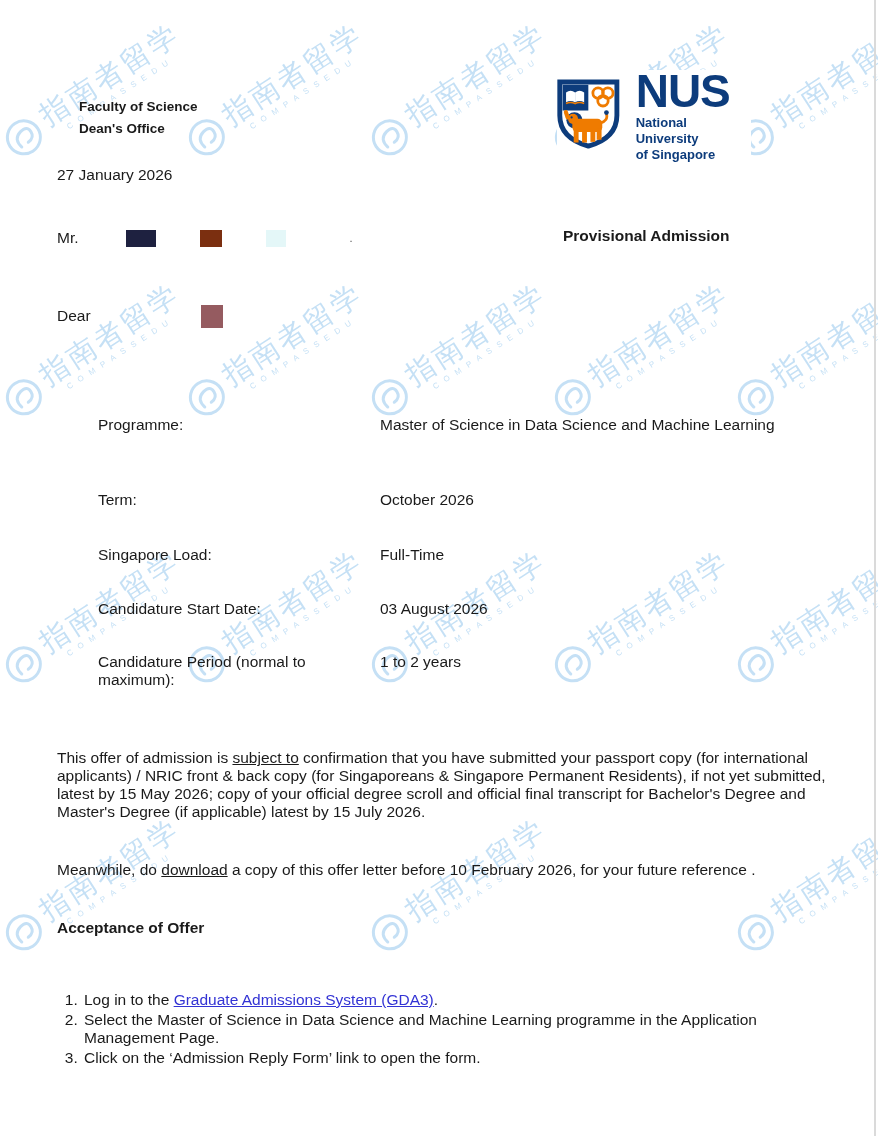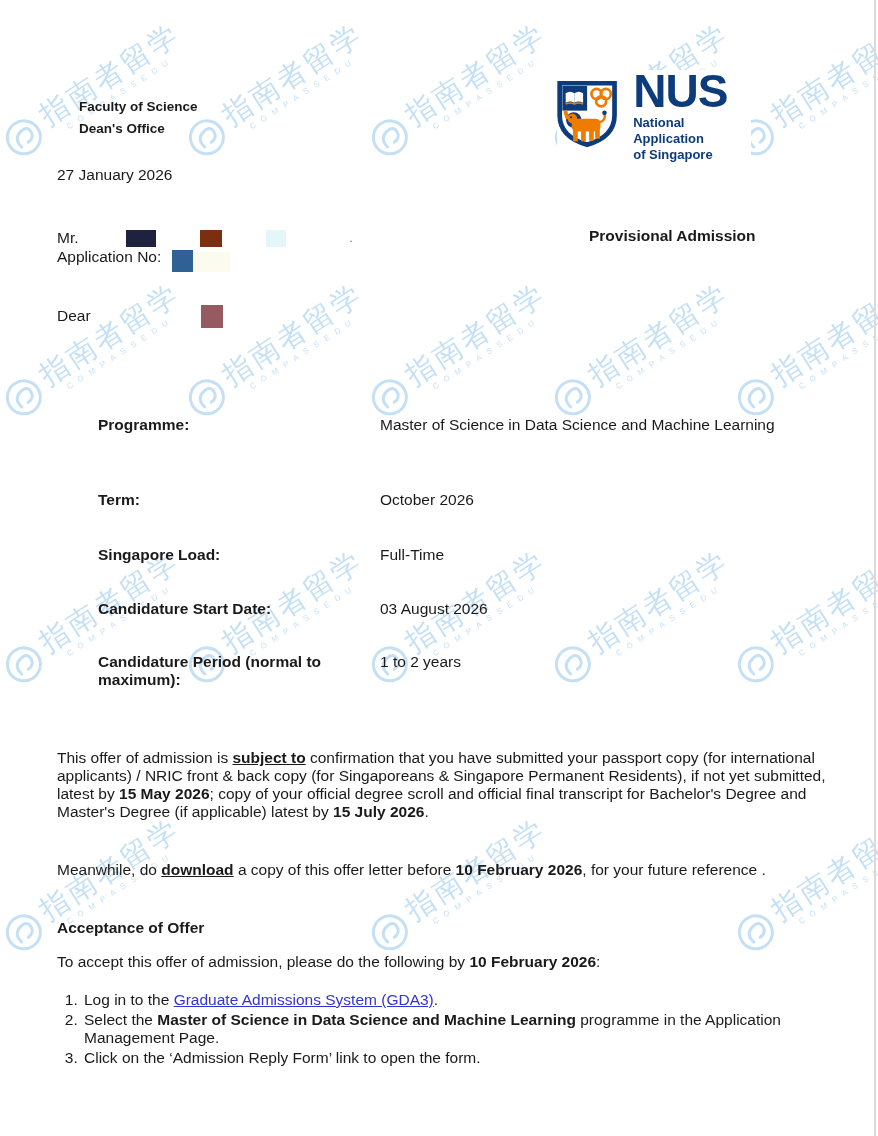--- a/index.html
+++ b/index.html
@@ -9,47 +9,47 @@
   .wm-layer{position:absolute;inset:0;z-index:0;}
   .wm{position:absolute;display:flex;align-items:flex-end;gap:6px;width:215px;height:52px;
       transform:rotate(-33deg);transform-origin:0 100%;color:var(--wm,#b7d9f3);opacity:.8;}
   .wm-logo{width:40px;height:40px;flex:0 0 auto;}
   .wm-texts{display:flex;flex-direction:column;}
   .wm-zh{font-size:29px;line-height:30px;letter-spacing:3px;font-weight:400;white-space:nowrap;}
   .wm-en{font-size:8px;letter-spacing:7px;margin:2px 0 0 16px;white-space:nowrap;}
   
   .content{position:absolute;inset:0;z-index:1;font-size:15.5px;line-height:18px;padding-left:20px;}
   .abs{position:absolute;}
-  .b{font-weight:700;}
+  .b{font-weight:400;}
   .u{text-decoration:underline;}
   .dept{left:79px;top:96px;font-size:13.5px;font-weight:700;line-height:22px;}
   
   .logo{left:557px;top:70px;width:194px;height:90px;background:#fff;display:flex;align-items:flex-start;}
   .logo svg{width:64px;height:88px;}
   .logo-txt{margin-left:16px;color:var(--navy,#0d3c7c);}
   .logo-acro{font-size:46px;font-weight:700;line-height:43px;letter-spacing:-1px;}
   .logo-name{font-size:13px;line-height:16px;font-weight:600;margin-top:2px;}
   .date{left:57px;top:166px;}
   .salut{left:57px;top:229px;display:flex;align-items:center;gap:44px;}
   .blk{display:inline-block;height:17px;margin-top:1px;}
   .blk1{width:30px;margin-left:3px;}
   .blk2{width:22px;}
   .blk3{width:20px;}
   .tinymark{font-size:11px;color:#555;margin-left:20px;}
-  .admission{left:589px;top:227px;font-weight:700;}
+  .admission{left:563px;top:227px;font-weight:700;}
   .appline{left:57px;top:248px;display:flex;align-items:flex-start;}
   .appblk{display:inline-block;width:21px;height:22px;margin:2px 0 0 11px;}
   .appblkbg{display:inline-block;width:37px;height:20px;margin-top:4px;}
   .dear{left:57px;top:307px;}
   .dearblk{left:201px;top:305px;width:22px;height:23px;}
   .intro{left:57px;top:343px;width:772px;}
   
   .details{left:0;top:0;}
   .drow{position:absolute;left:0;top:0;width:878px;}
-  .dlabel{position:absolute;left:98px;width:245px;font-weight:700;}
+  .dlabel{position:absolute;left:98px;width:245px;font-weight:400;}
   .dvalue{position:absolute;left:380px;width:400px;}
   .drow:nth-of-type(1){top:416px;}
   .drow:nth-of-type(2){top:491px;}
   .drow:nth-of-type(3){top:546px;}
   .drow:nth-of-type(4){top:600px;}
   .drow:nth-of-type(5){top:653px;}
   .para{left:57px;width:774px;}
   .p-cond{top:749px;}
   .p-down{top:861px;}
   .h-accept{top:919px;font-weight:700;}
@@ -290,43 +290,38 @@
         <rect x="36" y="73" width="7" height="18" fill="#ef7b00"></rect>
         <rect x="48" y="73" width="7" height="17" fill="#ef7b00"></rect>
         <rect x="57" y="71" width="7" height="16" fill="#ef7b00"></rect>
         <circle cx="23" cy="57" r="7.2" fill="#ef7b00"></circle>
         <rect x="11" y="44" width="6" height="14" rx="3" fill="#ef7b00" transform="rotate(-18 14 51)"></rect>
         <circle cx="21" cy="55" r="1.6" fill="#0d3c7c"></circle>
       </svg>
       <div class="logo-txt">
         <div class="logo-acro">NUS</div>
         <div class="logo-name">
-          <div>National Application</div>
+          <div>National University</div>
           <div>of Singapore</div>
         </div>
       </div>
     </div>
 
     <div class="abs date">27 January 2026</div>
 
     <div class="abs salut">
       <span>Mr.</span>
       <span class="blk blk1" id="redName1" style="background: rgb(30, 33, 64);"></span>
       <span class="blk blk2" id="redName2" style="background: rgb(123, 47, 16);"></span>
       <span class="blk blk3" id="redName3" style="background: rgb(228, 247, 248);"></span>
       <span class="tinymark">.</span>
     </div>
 
     <div class="abs admission">Provisional Admission</div>
 
-    <div class="abs appline">
-      <span>Application No:</span>
-      <span class="appblk" id="redAppNo" style="background: rgb(47, 97, 149);"></span>
-      <span class="appblkbg" id="redAppNoBg" style="background: rgb(251, 251, 240);"></span>
-    </div>
 
     <div class="abs dear">Dear</div>
     <div class="abs dearblk" id="redDear" style="background: rgba(130, 62, 68, 0.85);"></div>
 
 
     <div class="abs details" id="detailRows">
       <div class="drow">
         <div class="dlabel">Programme:</div>
         <div class="dvalue">Master of Science in Data Science and Machine Learning</div>
       </div>
@@ -348,21 +343,20 @@
 
       <div class="drow">
         <div class="dlabel">Candidature Period (normal to maximum):</div>
         <div class="dvalue">1 to 2 years</div>
       </div>
     </div>
 
     <div class="abs para p-cond"><span> This offer of admission is </span><span class="b u">subject to</span><span> confirmation that you have submitted your passport copy (for international applicants) / NRIC front &amp; back copy (for Singaporeans &amp; Singapore Permanent Residents), if not yet submitted, latest by </span><span class="b">15 May 2026</span><span>; copy of your official degree scroll and official final transcript for Bachelor's Degree and Master's Degree (if applicable) latest by </span><span class="b">15 July 2026</span><span>.</span></div>
     <div class="abs para p-down"><span>Meanwhile, do </span><span class="b u">download</span><span> a copy of this offer letter before </span><span class="b">10 February 2026</span><span>, for your future reference .</span></div>
     <div class="abs para h-accept">Acceptance of Offer</div>
-    <div class="abs para p-accept"><span>To accept this offer of admission, please do the following by </span><span class="b">10 February 2026</span><span>:</span></div>
 
     <div class="abs steps">
       <ol id="stepsList">
       <li><span class="step-text"><span>Log in to the </span><a href="#" class="link">Graduate Admissions System (GDA3)</a><span>.</span></span></li>
 
       <li><span class="step-text"><span>Select the </span><span class="b">Master of Science in Data Science and Machine Learning</span><span> programme in the Application Management Page.</span></span></li>
 
       <li><span class="step-text"><span>Click on the ‘Admission Reply Form’ link to open the form.</span></span></li>
     </ol>
     </div>

